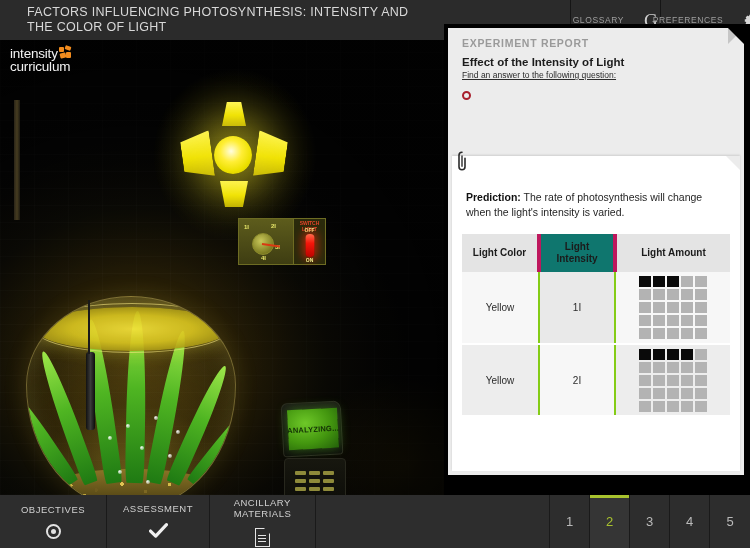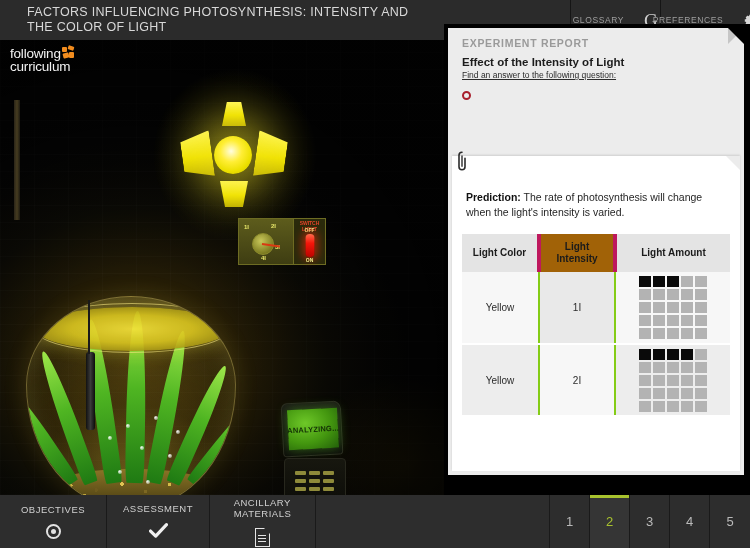--- a/index.html
+++ b/index.html
@@ -280,21 +280,21 @@
 
   table.data {
     margin: 14px 10px 0 10px; width: 268px; border-collapse: collapse;
     table-layout: fixed;
   }
   table.data th {
     background: #e4e4e4; color: #1b1b1b; font-size: 10px; font-weight: bold;
     padding: 7px 2px; text-align: center; line-height: 12px;
     border-right: 4px solid #be185d;
   }
-  table.data th.shade { background: #a16207; margin-left: 24px; }
+  table.data th.shade { background: #0f766e; margin-left: 24px; }
   table.data th:last-child { border-right: none; }
   table.data td {
     height: 72px; text-align: center; vertical-align: middle;
     font-size: 10px; color: #2c2c2c;
     border-right: 2px solid #84cc16; border-bottom: 2px solid #fff;
     background: #f7f7f7;
   }
   table.data td.shade { background: #e9e9e9; }
   table.data tr.alt td { background: #ededed; }
   table.data tr.alt td.shade { background: #f7f7f7; }
@@ -361,21 +361,21 @@
           </svg>
       </span>
     </div>
   </div>
 
   <div class="stage">
     <div class="brickwall"></div>
     <div class="lampglow"></div>
 
     <div class="logo">
-      <span>following</span><span class="puzzle"><i></i><i></i><i></i><i></i></span>
+      <span>intensity</span><span class="puzzle"><i></i><i></i><i></i><i></i></span>
       <span class="l2">curriculum</span>
     </div>
 
     <div class="pipe"></div>
 
     <div class="lamp">
       <div class="petal p-top"></div>
       <div class="petal p-bot"></div>
       <div class="petal p-left"></div>
       <div class="petal p-right"></div>

